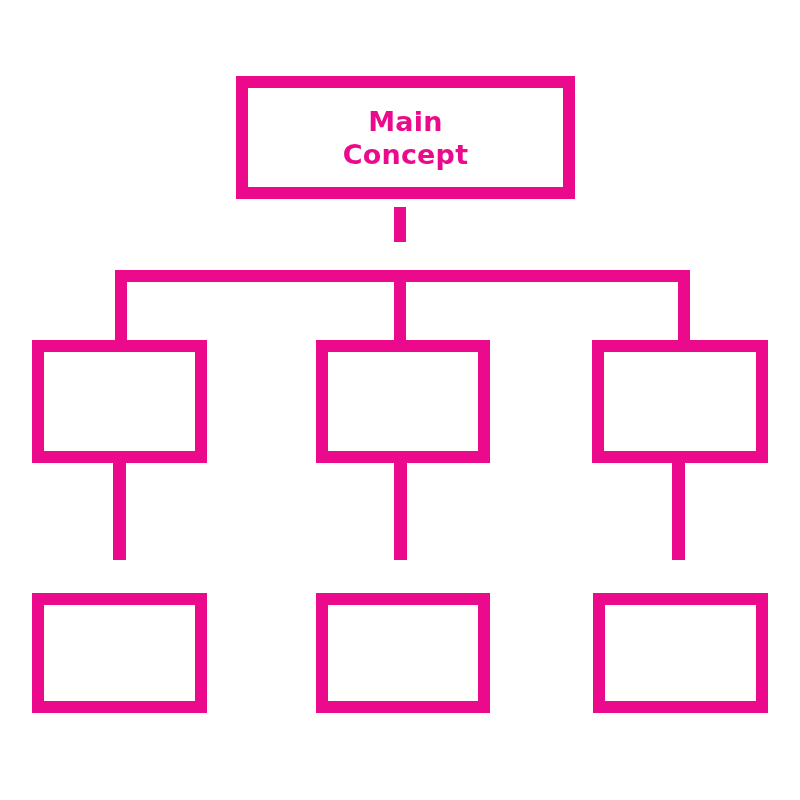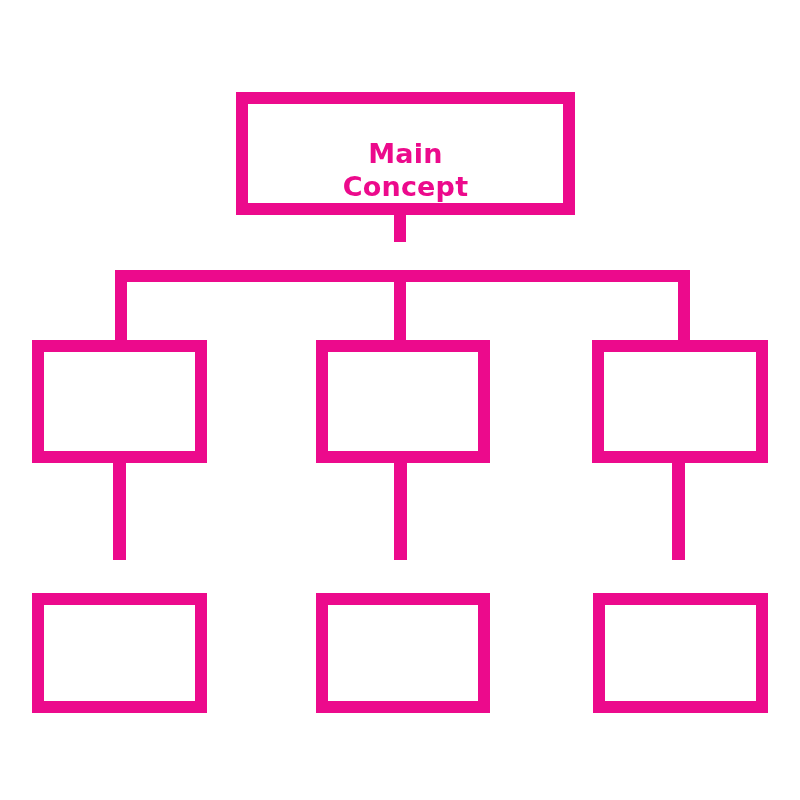--- a/index.html
+++ b/index.html
@@ -37,24 +37,23 @@
     white-space: pre-line;
     user-select: none;
   }
   
   .connector {
     position: absolute;
   }
   
   #node-root {
     left: 236px;
-    top: 92px;
+    top: 76px;
     width: 339px;
     height: 123px;
-    align-items: flex-end;
   }
   
   #node-branch-1 { left: 32px;  top: 340px; width: 175px; height: 123px; }
   #node-branch-2 { left: 316px; top: 340px; width: 174px; height: 123px; }
   #node-branch-3 { left: 592px; top: 340px; width: 176px; height: 123px; }
   
   #node-leaf-1 { left: 32px;  top: 593px; width: 175px; height: 120px; }
   #node-leaf-2 { left: 316px; top: 593px; width: 174px; height: 120px; }
   #node-leaf-3 { left: 593px; top: 593px; width: 175px; height: 120px; }
 

